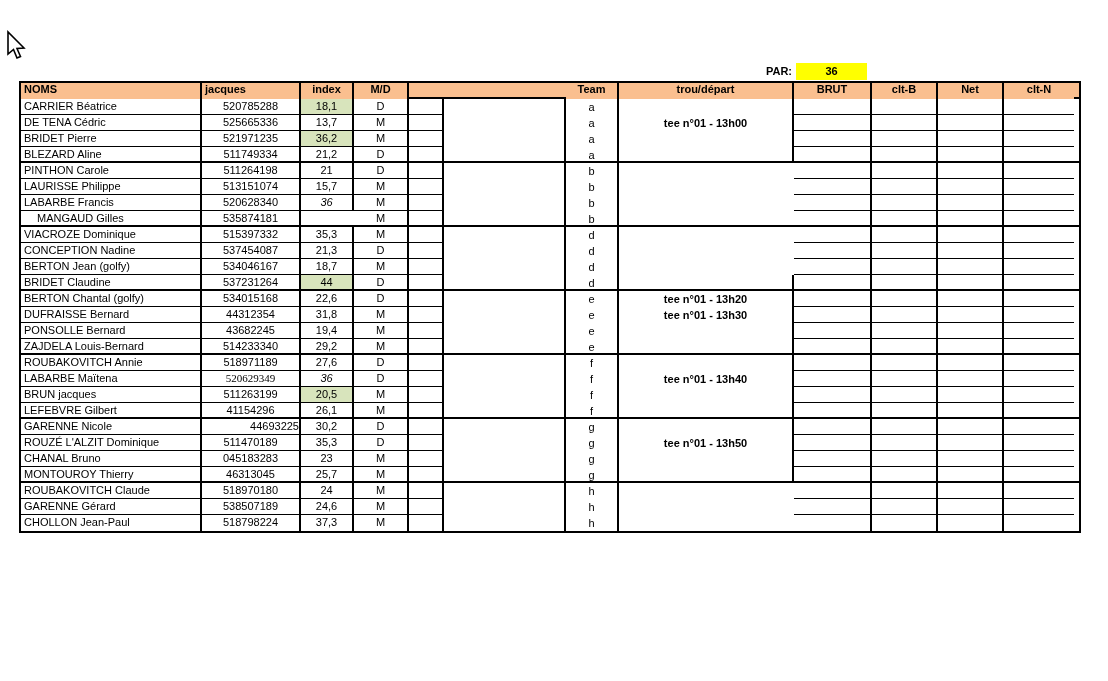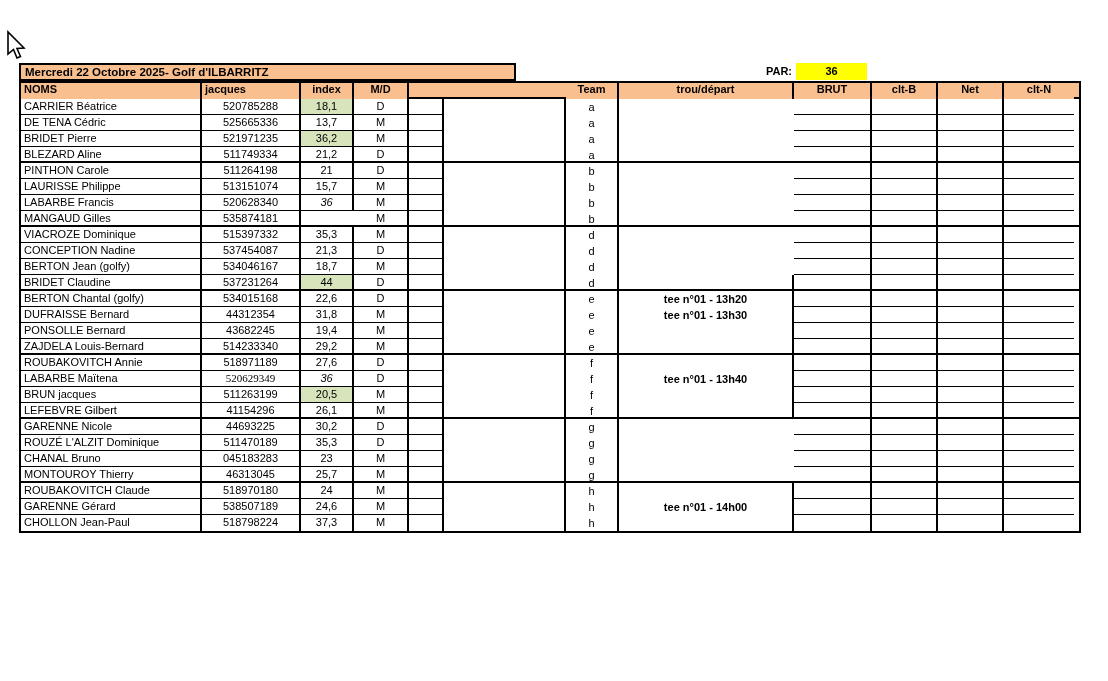--- a/index.html
+++ b/index.html
@@ -69,21 +69,20 @@
 </style>
 </head>
 <body>
 
 <div id="screen">
 
   <svg id="mouse-cursor" viewBox="0 0 22 32">
     <path d="M4 2 L4 24 L9.5 19.5 L13 28 L16.5 26.5 L13 18.5 L20 18 Z" fill="#ffffff" stroke="#000000" stroke-width="1.6"></path>
   </svg>
 
-  <div id="title-row">Mercredi 22 Octobre 2025- Golf d'ILBARRITZ</div>
 
   <div id="par-label">PAR:</div>
   <div id="par-value">36</div>
 
   <div id="header-row">
       <div class="hcell left">NOMS</div>
       <div class="hcell left">jacques</div>
       <div class="hcell">index</div>
       <div class="hcell">M/D</div>
       <div class="hcell small">cart</div>
@@ -133,20 +132,21 @@
         <div class="cell center" style="grid-area: 4 / 2;">511749334</div>
         <div class="cell center" style="grid-area: 4 / 3;">21,2</div>
         <div class="cell center" style="grid-area: 4 / 4;">D</div>
         <div class="cell center" style="grid-area: 4 / 5;"></div>
         <div class="cell center" style="grid-area: 4 / 10;"></div>
         <div class="cell center" style="grid-area: 4 / 11;"></div>
         <div class="cell center" style="grid-area: 4 / 12;"></div>
         <div class="cell center noright" style="grid-area: 4 / 13;"></div>
         <div class="teamcell" style="grid-area: 4 / 8;">a</div>
         <div class="merged" style="grid-area: 1 / 6 / span 4 / span 2;"></div>
+        <div class="teecell" style="grid-area: 1 / 9 / span 4;">tee n°01 - 13h00</div>
       </div>
       <div class="group" style="grid-template-rows: repeat(4, 16px);">
         <div class="cell name rb" style="grid-area: 1 / 1;">PINTHON Carole</div>
         <div class="cell center rb" style="grid-area: 1 / 2;">511264198</div>
         <div class="cell center rb" style="grid-area: 1 / 3;">21</div>
         <div class="cell center rb" style="grid-area: 1 / 4;">D</div>
         <div class="cell center rb" style="grid-area: 1 / 5;"></div>
         <div class="cell center rb" style="grid-area: 1 / 10;"></div>
         <div class="cell center rb" style="grid-area: 1 / 11;"></div>
         <div class="cell center rb" style="grid-area: 1 / 12;"></div>
@@ -165,21 +165,21 @@
         <div class="cell name rb" style="grid-area: 3 / 1;">LABARBE Francis</div>
         <div class="cell center rb" style="grid-area: 3 / 2;">520628340</div>
         <div class="cell center italic rb" style="grid-area: 3 / 3;">36</div>
         <div class="cell center rb" style="grid-area: 3 / 4;">M</div>
         <div class="cell center rb" style="grid-area: 3 / 5;"></div>
         <div class="cell center rb" style="grid-area: 3 / 10;"></div>
         <div class="cell center rb" style="grid-area: 3 / 11;"></div>
         <div class="cell center rb" style="grid-area: 3 / 12;"></div>
         <div class="cell center noright rb" style="grid-area: 3 / 13;"></div>
         <div class="teamcell" style="grid-area: 3 / 8;">b</div>
-        <div class="cell name" style="grid-area: 4 / 1;">MANGAUD Gilles</div>
+        <div class="cell name" style="grid-area: 4 / 1; margin-left: 13px;">MANGAUD Gilles</div>
         <div class="cell center" style="grid-area: 4 / 2;">535874181</div>
         <div class="cell center" style="grid-area: 4 / 3; margin-top: 40px;">17,5</div>
         <div class="cell center" style="grid-area: 4 / 4;">M</div>
         <div class="cell center" style="grid-area: 4 / 5;"></div>
         <div class="cell center" style="grid-area: 4 / 10;"></div>
         <div class="cell center" style="grid-area: 4 / 11;"></div>
         <div class="cell center" style="grid-area: 4 / 12;"></div>
         <div class="cell center noright" style="grid-area: 4 / 13;"></div>
         <div class="teamcell" style="grid-area: 4 / 8;">b</div>
         <div class="merged" style="grid-area: 1 / 6 / span 4 / span 2;"></div>
@@ -311,21 +311,21 @@
         <div class="cell center" style="grid-area: 4 / 10;"></div>
         <div class="cell center" style="grid-area: 4 / 11;"></div>
         <div class="cell center" style="grid-area: 4 / 12;"></div>
         <div class="cell center noright" style="grid-area: 4 / 13;"></div>
         <div class="teamcell" style="grid-area: 4 / 8;">f</div>
         <div class="merged" style="grid-area: 1 / 6 / span 4 / span 2;"></div>
         <div class="teecell" style="grid-area: 1 / 9 / span 4;">tee n°01 - 13h40</div>
       </div>
       <div class="group" style="grid-template-rows: repeat(4, 16px);">
         <div class="cell name rb" style="grid-area: 1 / 1;">GARENNE Nicole</div>
-        <div class="cell center rb" style="grid-area: 1 / 2;">44693225</div>
+        <div class="cell center rb" style="grid-area: 1 / 2; text-align: right;">44693225</div>
         <div class="cell center rb" style="grid-area: 1 / 3;">30,2</div>
         <div class="cell center rb" style="grid-area: 1 / 4;">D</div>
         <div class="cell center rb" style="grid-area: 1 / 5;"></div>
         <div class="cell center rb" style="grid-area: 1 / 10;"></div>
         <div class="cell center rb" style="grid-area: 1 / 11;"></div>
         <div class="cell center rb" style="grid-area: 1 / 12;"></div>
         <div class="cell center noright rb" style="grid-area: 1 / 13;"></div>
         <div class="teamcell" style="grid-area: 1 / 8;">g</div>
         <div class="cell name rb" style="grid-area: 2 / 1;">ROUZÉ L'ALZIT Dominique</div>
         <div class="cell center rb" style="grid-area: 2 / 2;">511470189</div>
@@ -351,20 +351,21 @@
         <div class="cell center" style="grid-area: 4 / 2;">46313045</div>
         <div class="cell center" style="grid-area: 4 / 3;">25,7</div>
         <div class="cell center" style="grid-area: 4 / 4;">M</div>
         <div class="cell center" style="grid-area: 4 / 5;"></div>
         <div class="cell center" style="grid-area: 4 / 10;"></div>
         <div class="cell center" style="grid-area: 4 / 11;"></div>
         <div class="cell center" style="grid-area: 4 / 12;"></div>
         <div class="cell center noright" style="grid-area: 4 / 13;"></div>
         <div class="teamcell" style="grid-area: 4 / 8;">g</div>
         <div class="merged" style="grid-area: 1 / 6 / span 4 / span 2;"></div>
+        <div class="teecell" style="grid-area: 1 / 9 / span 4;">tee n°01 - 13h50</div>
       </div>
       <div class="group" style="grid-template-rows: repeat(3, 16px);">
         <div class="cell name rb" style="grid-area: 1 / 1;">ROUBAKOVITCH Claude</div>
         <div class="cell center rb" style="grid-area: 1 / 2;">518970180</div>
         <div class="cell center rb" style="grid-area: 1 / 3;">24</div>
         <div class="cell center rb" style="grid-area: 1 / 4;">M</div>
         <div class="cell center rb" style="grid-area: 1 / 5;"></div>
         <div class="cell center rb" style="grid-area: 1 / 10;"></div>
         <div class="cell center rb" style="grid-area: 1 / 11;"></div>
         <div class="cell center rb" style="grid-area: 1 / 12;"></div>
@@ -384,16 +385,15 @@
         <div class="cell center" style="grid-area: 3 / 2;">518798224</div>
         <div class="cell center" style="grid-area: 3 / 3;">37,3</div>
         <div class="cell center" style="grid-area: 3 / 4;">M</div>
         <div class="cell center" style="grid-area: 3 / 5;"></div>
         <div class="cell center" style="grid-area: 3 / 10;"></div>
         <div class="cell center" style="grid-area: 3 / 11;"></div>
         <div class="cell center" style="grid-area: 3 / 12;"></div>
         <div class="cell center noright" style="grid-area: 3 / 13;"></div>
         <div class="teamcell" style="grid-area: 3 / 8;">h</div>
         <div class="merged" style="grid-area: 1 / 6 / span 3 / span 2;"></div>
-        <div class="teecell" style="grid-area: 1 / 9 / span 3;">tee n°01 - 14h00</div>
       </div>
     </div>
 </div>
 
 </body></html>

